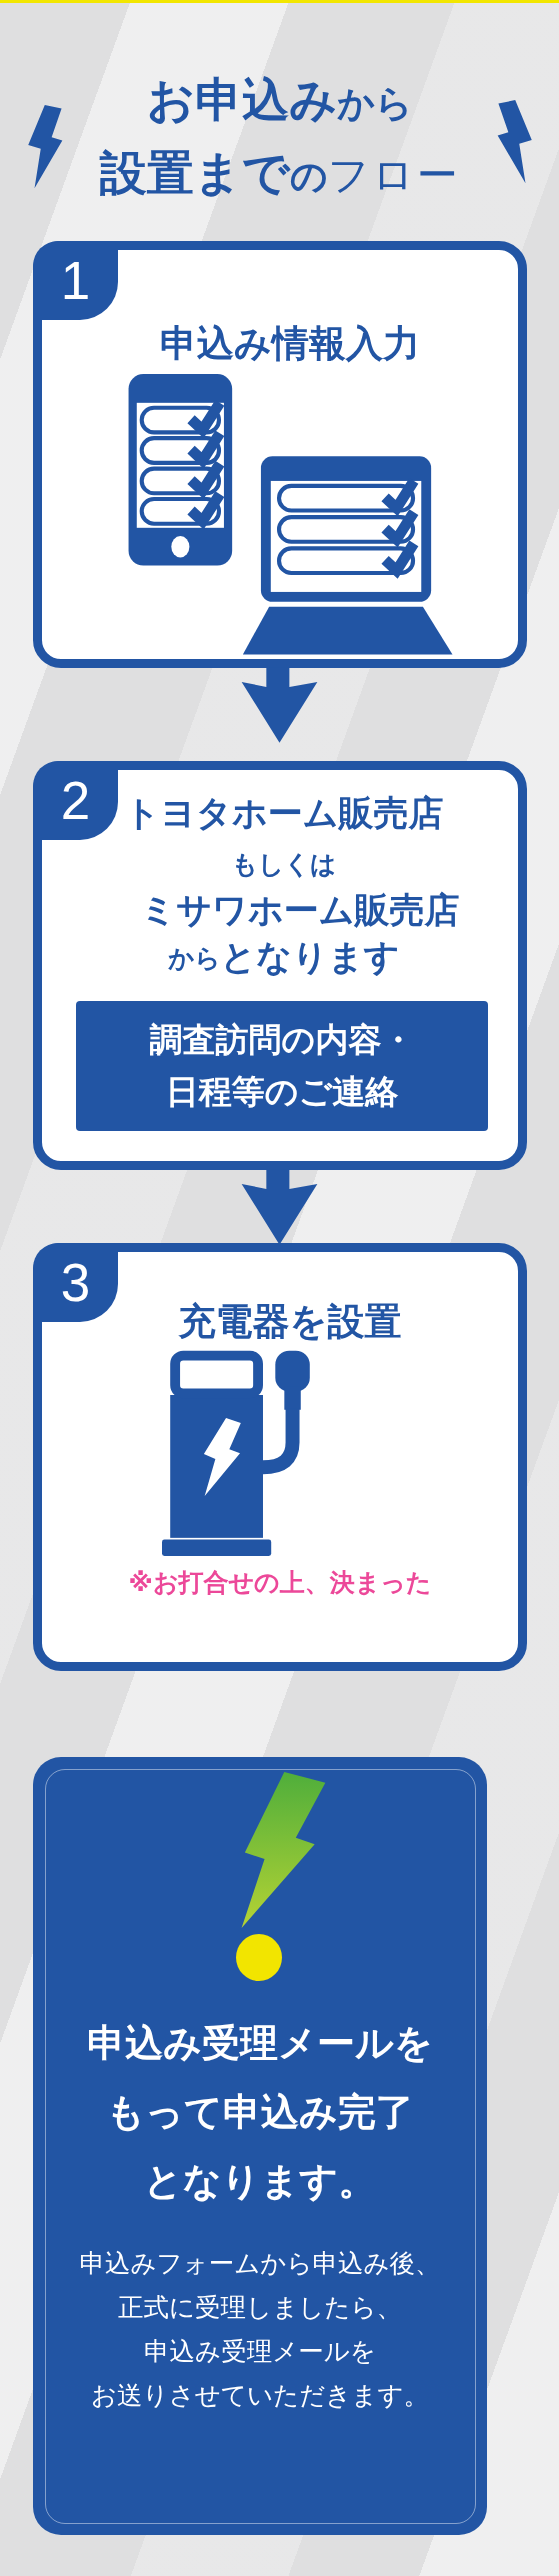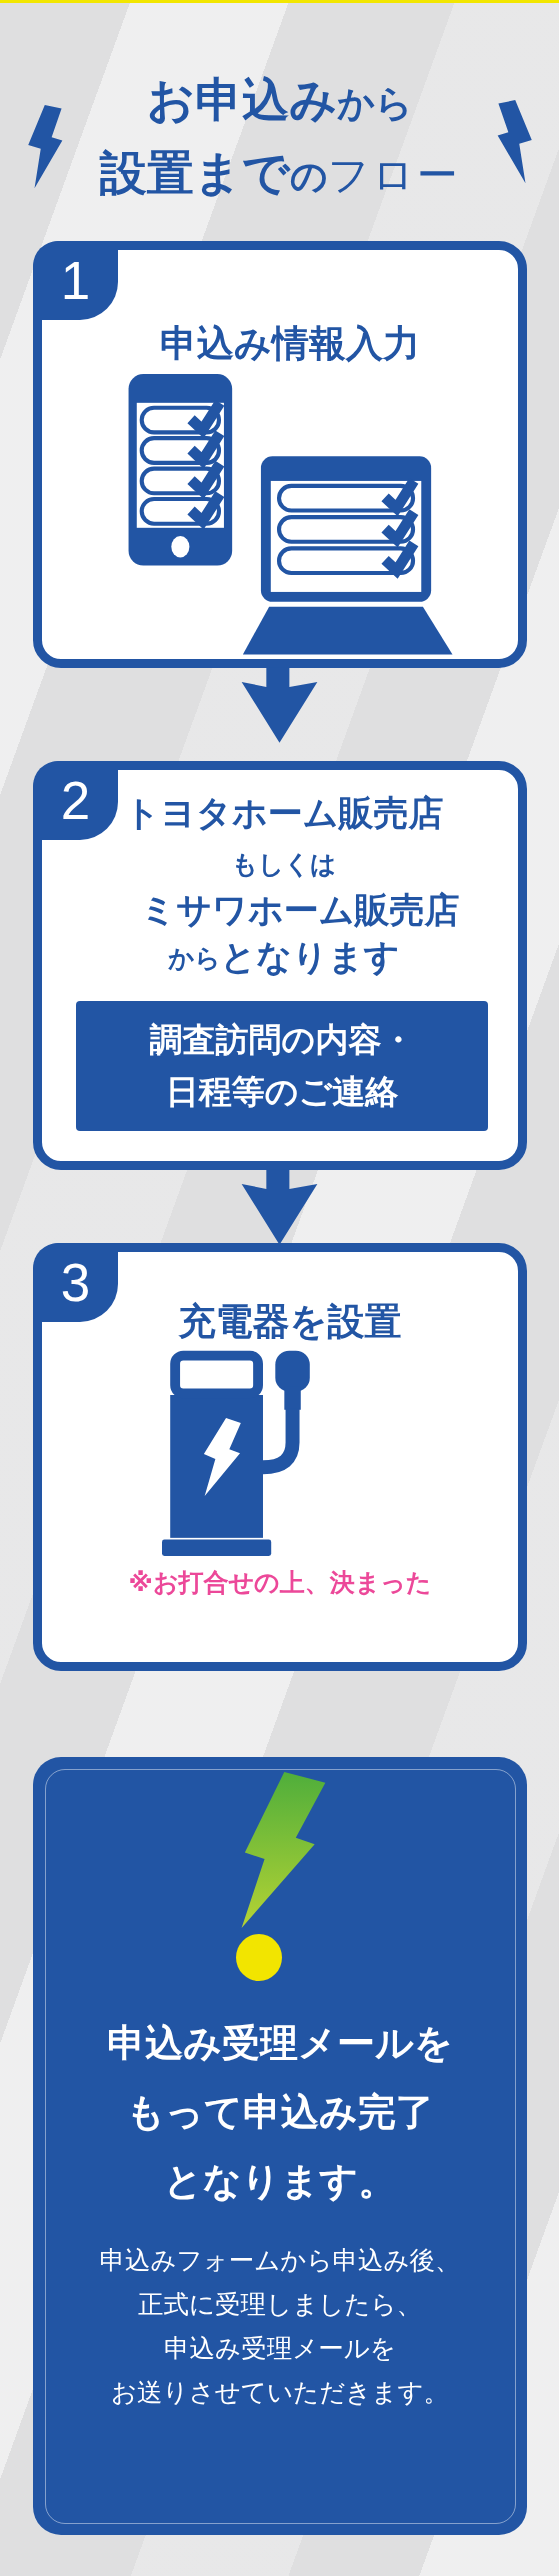--- a/index.html
+++ b/index.html
@@ -54,30 +54,30 @@
   .callout div{color:#ffffff;font-size:33px;font-weight:600;line-height:52px;text-align:center;}
 
   .note{position:absolute;left:0;top:315px;width:100%;text-align:center;color:#ec4899;
     font-size:25px;font-weight:600;line-height:31px;}
 
   
   .flow-arrow{position:absolute;left:240px;width:79px;height:76px;}
   .arrow1{top:667px;} .arrow2{top:1169px;}
 
   
-  .result-box{position:absolute;left:33px;top:1757px;width:494px;height:778px;
+  .result-box{position:absolute;left:33px;top:1757px;width:454px;height:778px;
     background:#2255a4;border-radius:28px;box-sizing:border-box;}
   .inner-frame{position:absolute;left:11.5px;top:11.5px;right:11.5px;bottom:11.5px;
     border:1.6px solid rgba(255,255,255,.45);border-radius:20px;}
   .excl-bolt{position:absolute;left:202px;top:15px;width:92px;height:156px;}
   .excl-dot{position:absolute;left:203px;top:177px;width:46px;height:47px;border-radius:50%;background:#f2e500;}
   .result-heading{position:absolute;left:0;top:252px;width:100%;text-align:center;color:#ffffff;
     font-size:38px;font-weight:800;line-height:69px;white-space:nowrap;}
   .result-body{position:absolute;left:0;top:484px;width:100%;text-align:center;color:#ffffff;
-    font-size:25.5px;font-weight:500;line-height:44px;white-space:nowrap;font-family:Liberation Mono, monospace;}
+    font-size:25.5px;font-weight:500;line-height:44px;white-space:nowrap;}
 </style>
 </head>
 <body>
 
 <div class="page">
   <div class="top-strip"></div>
 
   <div class="bolt bolt-left">
     <svg viewBox="0 0 50 95">
         <path d="M28 0 L47 6 L32 38 L44 43 L6 95 L18 50 L4 44 Z" fill="#2255a4"></path>

